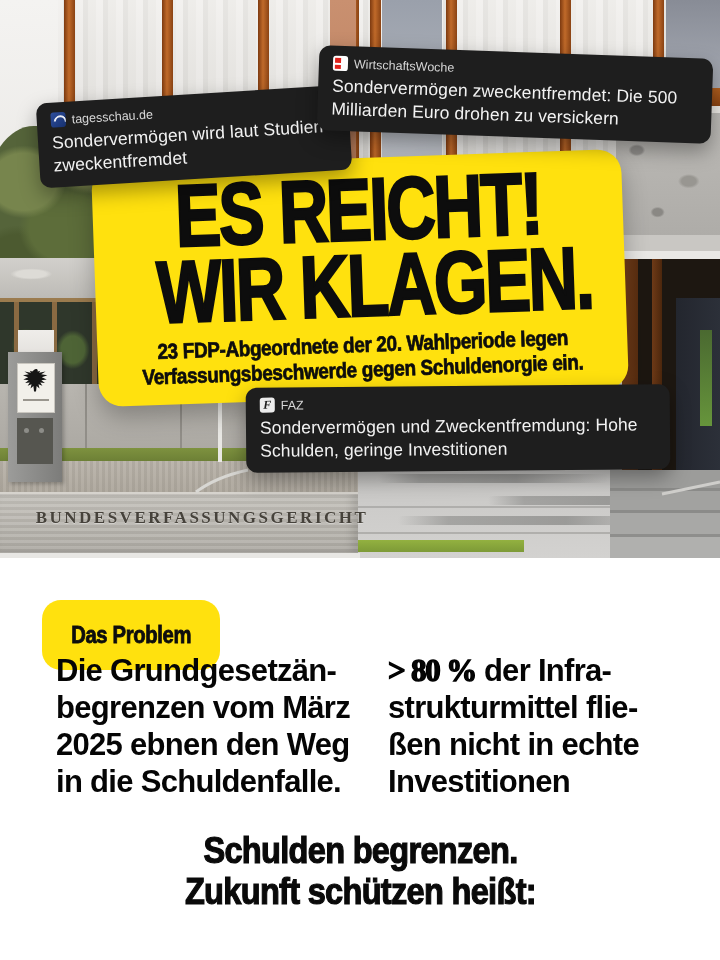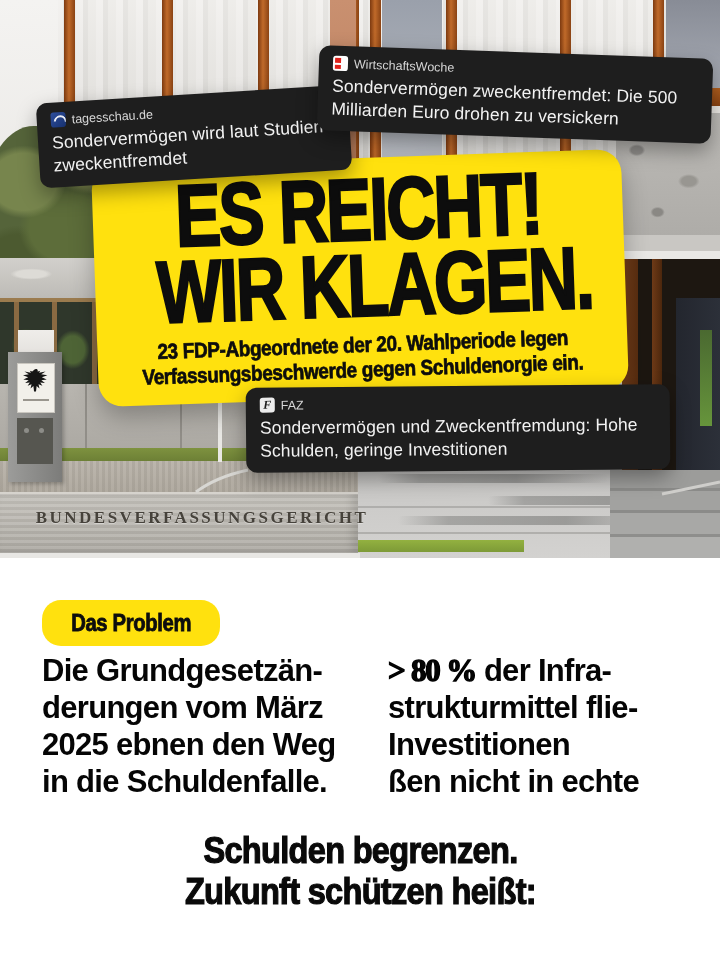--- a/index.html
+++ b/index.html
@@ -97,26 +97,26 @@
   .banner{position:absolute;left:95px;top:158px;width:530px;height:240px;background:#ffe10e;border-radius:24px;
     transform:rotate(-2deg);z-index:20;box-shadow:0 10px 24px rgba(0,0,0,.28);text-align:center;color:#0d0d0d;}
   .sqz{display:inline-block;transform:scaleX(.78);transform-origin:50% 50%;white-space:nowrap;}
   .sqz88{display:inline-block;transform:scaleX(.88);transform-origin:50% 50%;white-space:nowrap;}
   .banner-big{font-size:88px;line-height:.86;font-weight:bold;letter-spacing:-3px;-webkit-text-stroke:2.4px #0d0d0d;}
   .banner-big.first{margin-top:14px;}
   .banner-sub{font-size:21.5px;line-height:1.16;font-weight:bold;letter-spacing:-.4px;-webkit-text-stroke:.7px #0d0d0d;margin-top:10px;}
   .banner-sub + .banner-sub{margin-top:0;}
 
   
-  .pill{position:absolute;top:600px;height:38px;line-height:38px;padding:4px 21px;border-radius:19px;background:#ffe10e;
+  .pill{position:absolute;top:600px;height:38px;line-height:38px;padding:16px 21px;border-radius:19px;background:#ffe10e;
     font-size:23px;font-weight:bold;color:#0d0d0d;letter-spacing:-.4px;-webkit-text-stroke:.8px #0d0d0d;text-align:center;}
   .pill-left{left:42px;}
   .pill-right{left:388px;}
   .col{position:absolute;top:652px;font-size:31px;line-height:37px;font-weight:bold;color:#050505;letter-spacing:-.7px;}
-  .col-left{left:42px;width:335px;}
+  .col-left{left:56px;width:335px;}
   .col-right{left:388px;width:320px;}
   .pct{-webkit-text-stroke:1.4px #000;letter-spacing:-1.2px;font-family:Liberation Serif, serif;}
   .footer{position:absolute;left:0;top:830px;width:720px;text-align:center;color:#0a0a0a;
     font-size:37px;line-height:41px;font-weight:bold;letter-spacing:-.8px;-webkit-text-stroke:1.2px #0a0a0a;}
 </style>
 </head>
 <body>
 
 <div class="canvas">
 
@@ -219,30 +219,30 @@
       <span class="icon icon-faz">F</span>
       <span>FAZ</span>
     </div>
     <div class="card-head">Sondervermögen und Zweckentfremdung: Hohe Schulden, geringe Investitionen</div>
   </div>
 
   <div class="pill pill-left"><span class="sqz88">Das Problem</span></div>
 
   <div class="col col-left">
     <div>Die Grundgesetzän-</div>
-    <div>derungen vom März</div>
+    <div>begrenzen vom März</div>
     <div>2025 ebnen den Weg</div>
     <div>in die Schuldenfalle.</div>
   </div>
 
   <div class="col col-right">
     <div><span class="pct">&gt; 80 %</span><span> der Infra-</span></div>
     <div>strukturmittel flie-</div>
+    <div>ßen nicht in echte</div>
     <div>Investitionen</div>
-    <div>ßen nicht in echte</div>
   </div>
 
   <div class="footer">
     <div><span class="sqz88">Schulden begrenzen.</span></div>
     <div><span class="sqz88">Zukunft schützen heißt:</span></div>
   </div>
 
 </div>
 
 </body></html>

